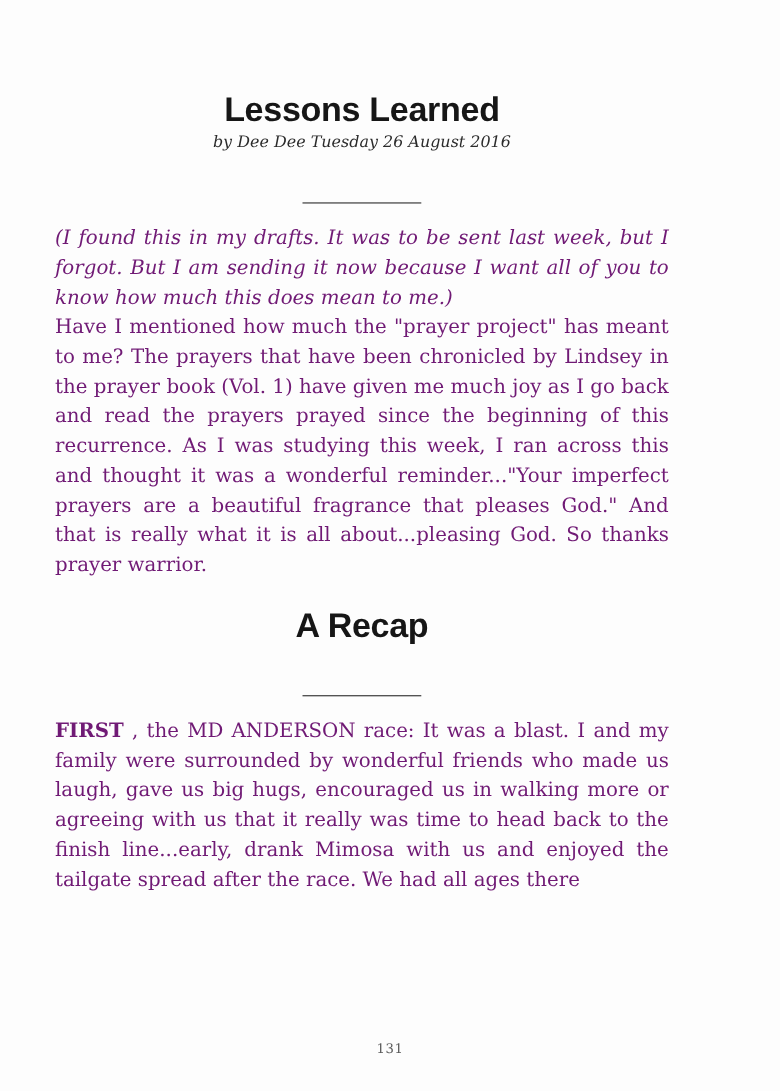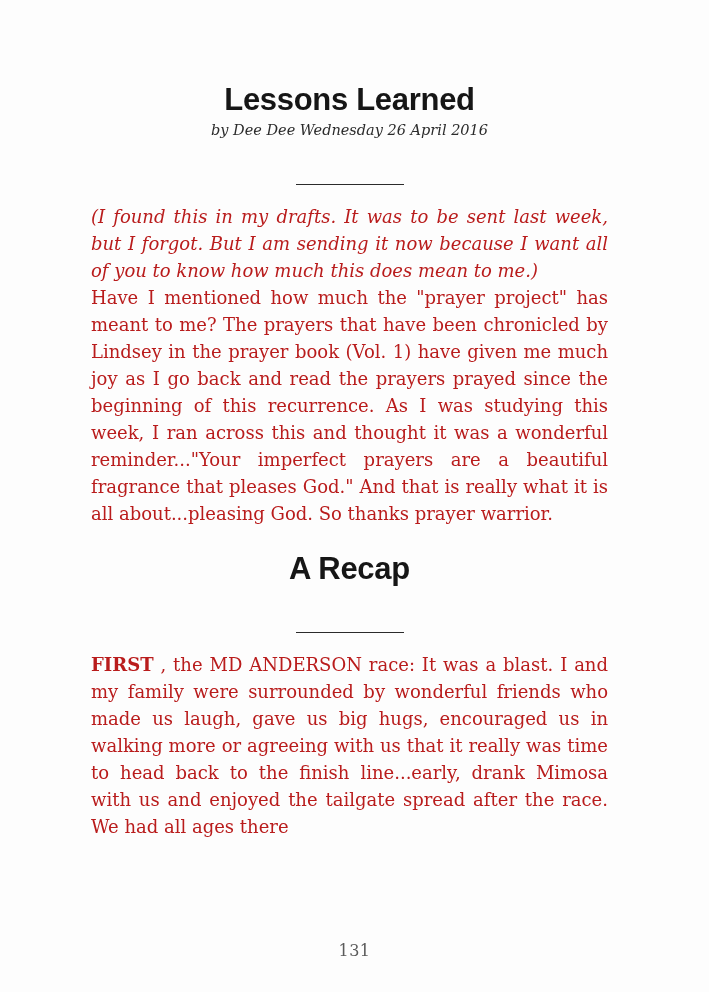--- a/index.html
+++ b/index.html
@@ -14,21 +14,21 @@
     font-family: "DejaVu Serif", "Liberation Serif", serif;
     color: #2b2b2b;
     position: relative;
     overflow: hidden;
   }
 
   .page {
     position: relative;
     width: 709px;
     height: 992px;
-    padding: 82px 101px 0 91px;
+    padding: 82px 101px 0 50px;
     background: #fdfdfd;
   }
 
   .section-title {
     font-family: "Liberation Sans", "DejaVu Sans", sans-serif;
     font-weight: 700;
     font-size: 31px;
     line-height: 1.15;
     text-align: center;
     color: #161616;
@@ -48,50 +48,50 @@
     width: 108px;
     height: 0;
     border-top: 1.6px solid #2b2b2b;
     margin: 46px auto 18px auto;
   }
 
   .body-text {
     font-size: 18px;
     line-height: 27px;
     text-align: justify;
-    color: #b91c1c;
+    color: #701a75;
   }
 
   .para { margin: 0; }
 
   .para.italic { font-style: italic; }
 
   .lead-word { font-weight: 700; }
 
   .section-recap { margin-top: 24px; }
 
   .page-number {
     position: absolute;
     left: 0;
     right: 0;
     bottom: 32px;
     text-align: center;
-    font-size: 16px;
+    font-size: 12px;
     color: #5a5a5a;
     letter-spacing: 0.5px;
   }
 </style>
 </head>
 <body>
 
 <div class="page">
 
   <div class="section">
     <h1 class="section-title">Lessons Learned</h1>
-    <div class="byline">by Dee Dee Wednesday 26 April 2016</div>
+    <div class="byline">by Dee Dee Tuesday 26 August 2016</div>
 
     <div class="section-divider"></div>
 
     <div class="body-text">
       <p class="para italic">(I found this in my drafts. It was to be sent last week, but I forgot. But I am sending it now because I want all of you to know how much this does mean to me.)</p>
       <p class="para">Have I mentioned how much the "prayer project" has meant to me? The prayers that have been chronicled by Lindsey in the prayer book (Vol. 1) have given me much joy as I go back and read the prayers prayed since the beginning of this recurrence. As I was studying this week, I ran across this and thought it was a wonderful reminder..."Your imperfect prayers are a beautiful fragrance that pleases God." And that is really what it is all about...pleasing God. So thanks prayer warrior.</p>
     </div>
   </div>
 
   <div class="section section-recap">

